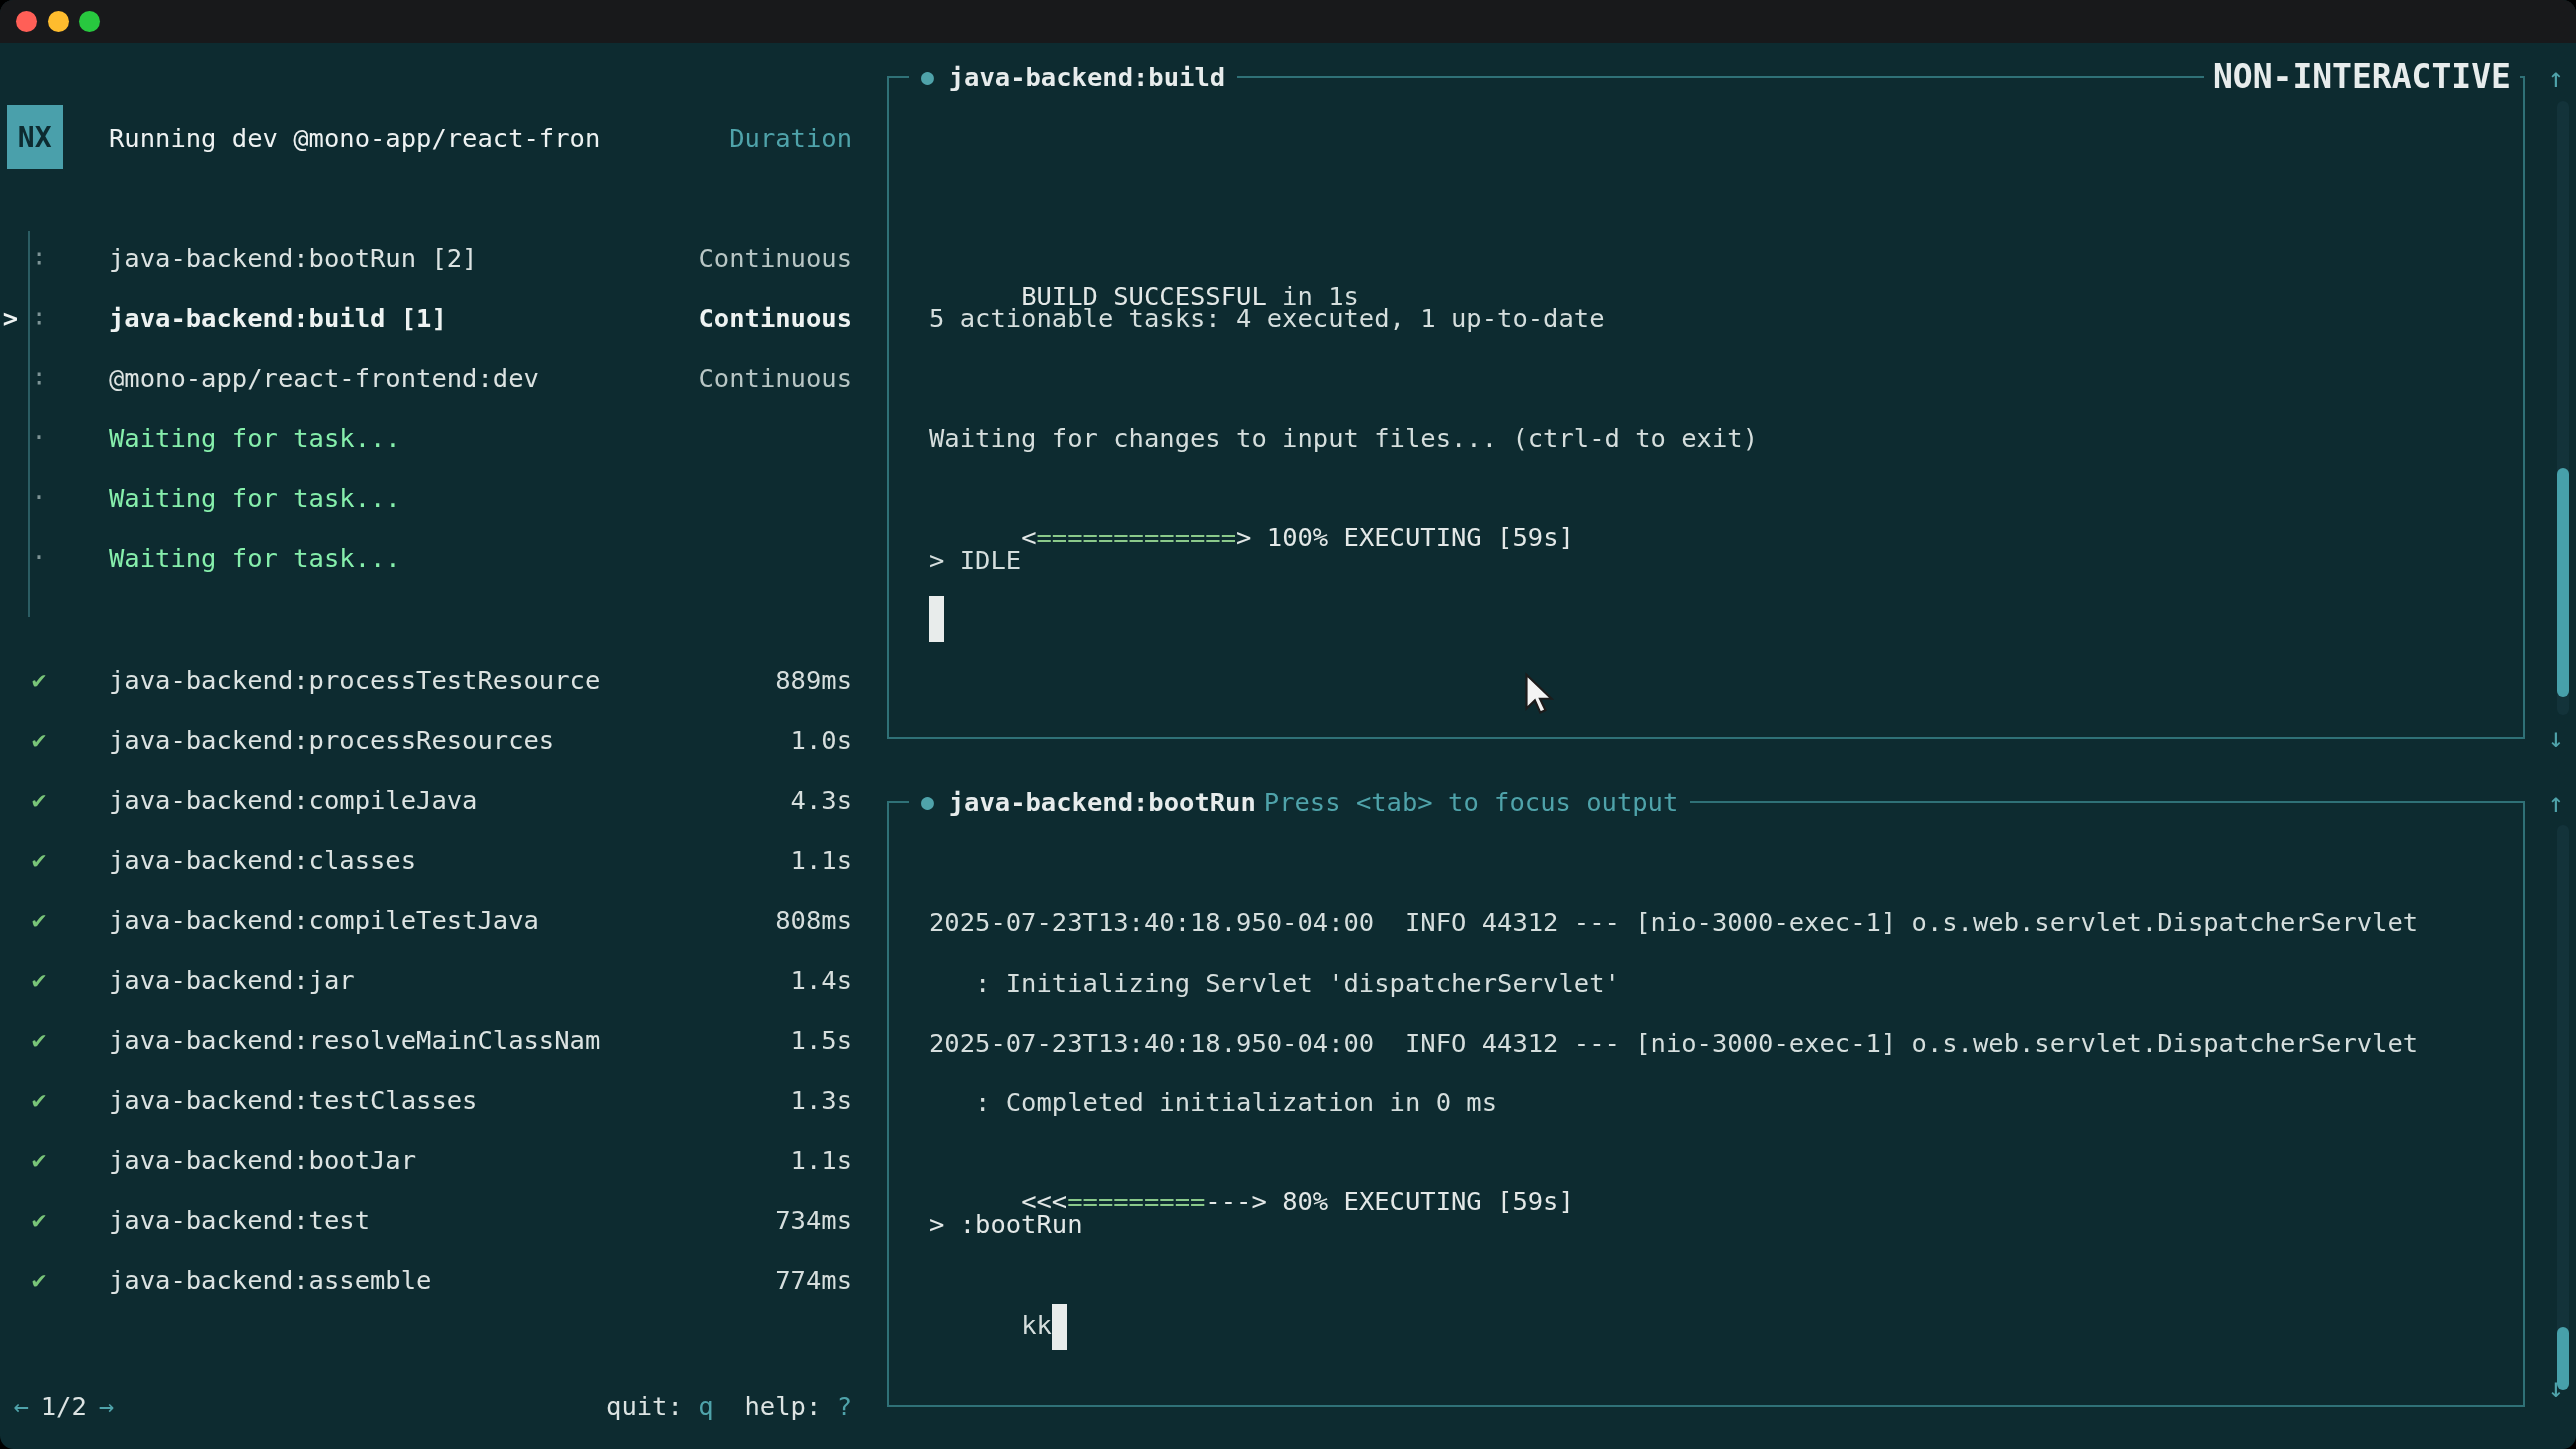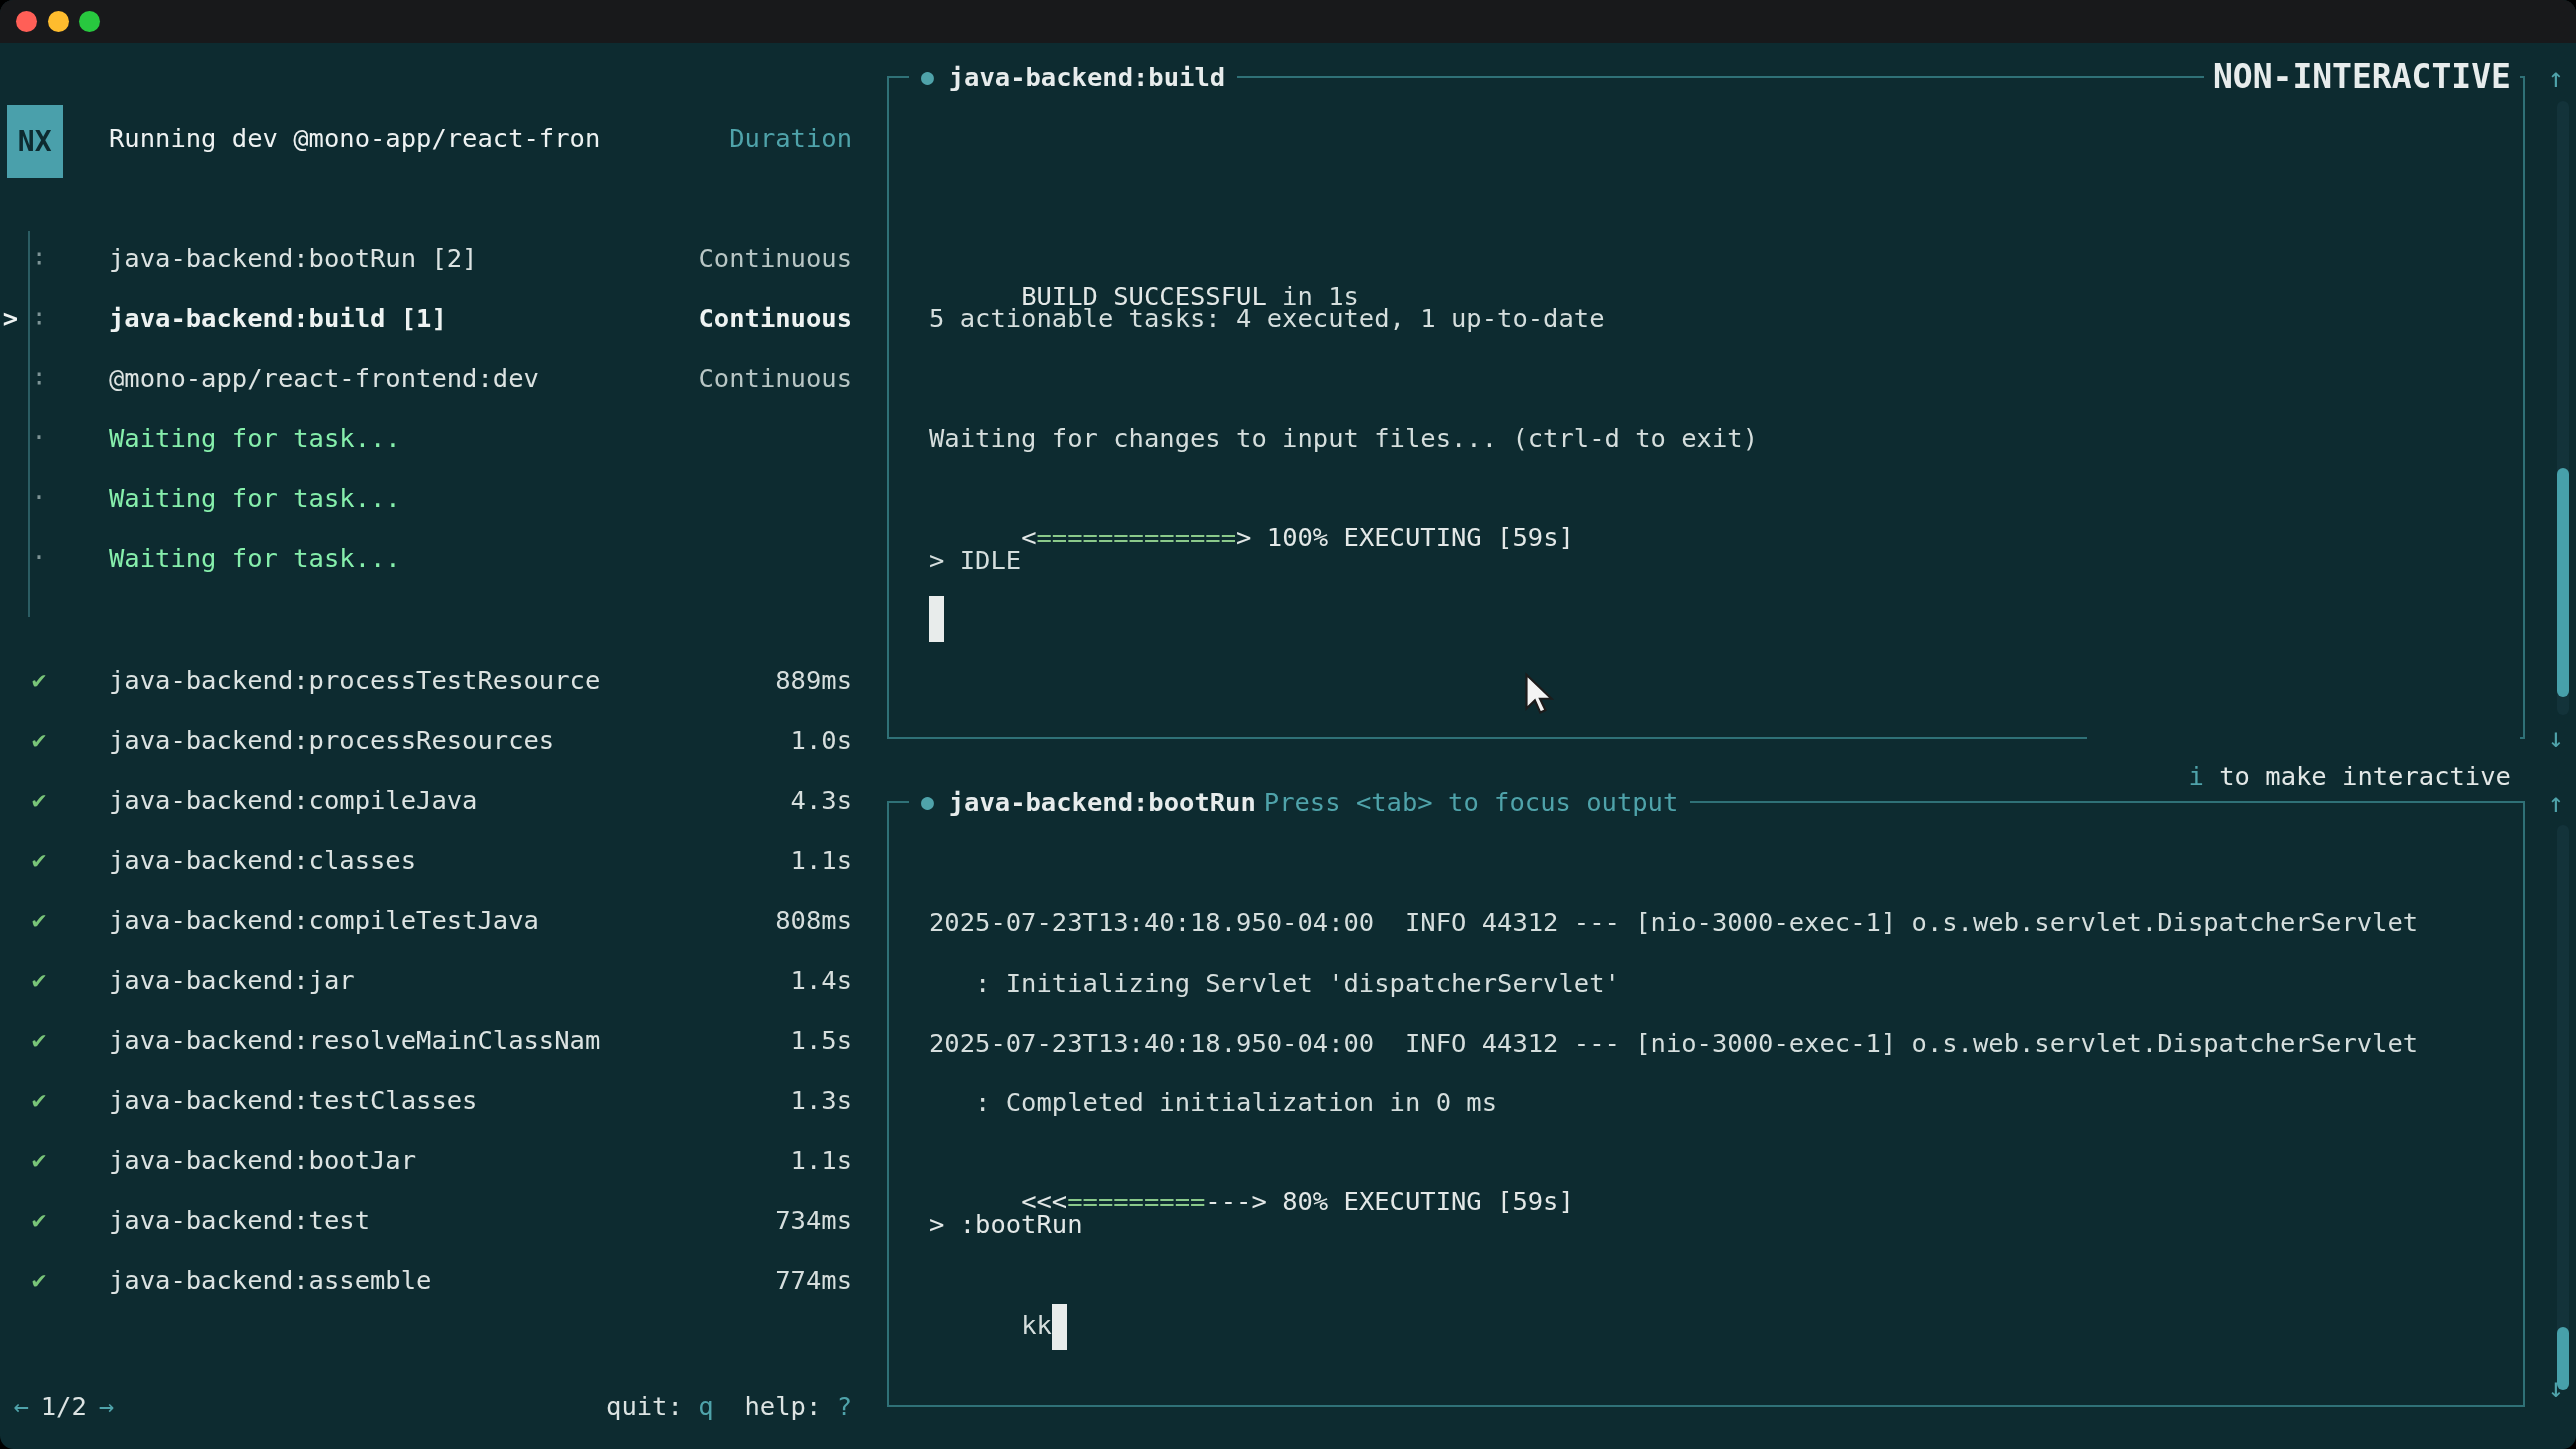--- a/index.html
+++ b/index.html
@@ -5,21 +5,21 @@
   html,body{margin:0;padding:0;width:2576px;height:1449px;overflow:hidden;background:#000;}
   #window{position:relative;width:2576px;height:1449px;background:#0d2b30;border-radius:13.4px;overflow:hidden;
           font-family:"DejaVu Sans Mono",monospace;color:#dce3e2;}
   
   #titlebar{position:absolute;left:0;top:0;width:100%;height:43px;background:#18191b;display:flex;align-items:center;padding-left:16px;box-sizing:border-box;}
   .tl{width:21px;height:21px;border-radius:50%;margin-right:10.7px;display:inline-block;}
   .tl-close{background:#ff5f57;}
   .tl-min{background:#febc2e;}
   .tl-zoom{background:#28c83f;}
   
-  .nx-badge{position:absolute;left:6.7px;top:105px;width:56px;height:73px;background:#4aa0ab;color:#0d2b30;
+  .nx-badge{position:absolute;left:6.7px;top:105px;width:56px;height:64px;background:#4aa0ab;color:#0d2b30;
             font-size:28px;font-weight:bold;display:flex;align-items:center;justify-content:center;}
   .sb-header{position:absolute;left:0;top:114px;width:872px;height:47px;display:flex;align-items:center;
              padding:0 20px 0 109px;box-sizing:border-box;font-size:25.5px;}
   .sb-title{font-weight:normal;color:#eef2f2;white-space:pre;}
   .sb-duration{margin-left:auto;color:#4fa3aa;}
   .tree-line{position:absolute;left:28px;top:231px;width:2px;height:386px;background:#2b5d63;}
   .rows{position:absolute;left:0;width:872px;}
   #running-tasks{top:228px;}
   #completed-tasks{top:650px;}
   .task-row{position:relative;height:60px;display:flex;align-items:center;padding:0 20px 0 109px;box-sizing:border-box;
@@ -209,23 +209,20 @@
       <span class="green bold">BUILD SUCCESSFUL</span><span> in 1s</span>
     </div>
     <div class="pline" style="top:221px">5 actionable tasks: 4 executed, 1 up-to-date</div>
     <div class="pline" style="top:341px">Waiting for changes to input files... (ctrl-d to exit)</div>
     <div class="pline bold" style="top:402px">
       <span>&lt;</span><span class="green">=============</span><span>&gt;</span><span> 100% EXECUTING [59s]</span>
     </div>
     <div class="pline" style="top:463px">&gt; IDLE</div>
     <div class="cursor-block" style="top:518px"></div>
 
-    <div class="panel-bottomlabel">
-      <span class="teal">i</span><span> to make interactive</span>
-    </div>
   </div>
 
   <div id="panel-bootrun" class="panel">
     <div class="panel-title">
       <span class="bullet">●</span>
       <span class="ptext">java-backend:bootRun</span>
       <span class="focus-hint">Press &lt;tab&gt; to focus output</span>
     </div>
 
     <div class="pline" style="top:100px">2025-07-23T13:40:18.950-04:00  INFO 44312 --- [nio-3000-exec-1] o.s.web.servlet.DispatcherServlet</div>

